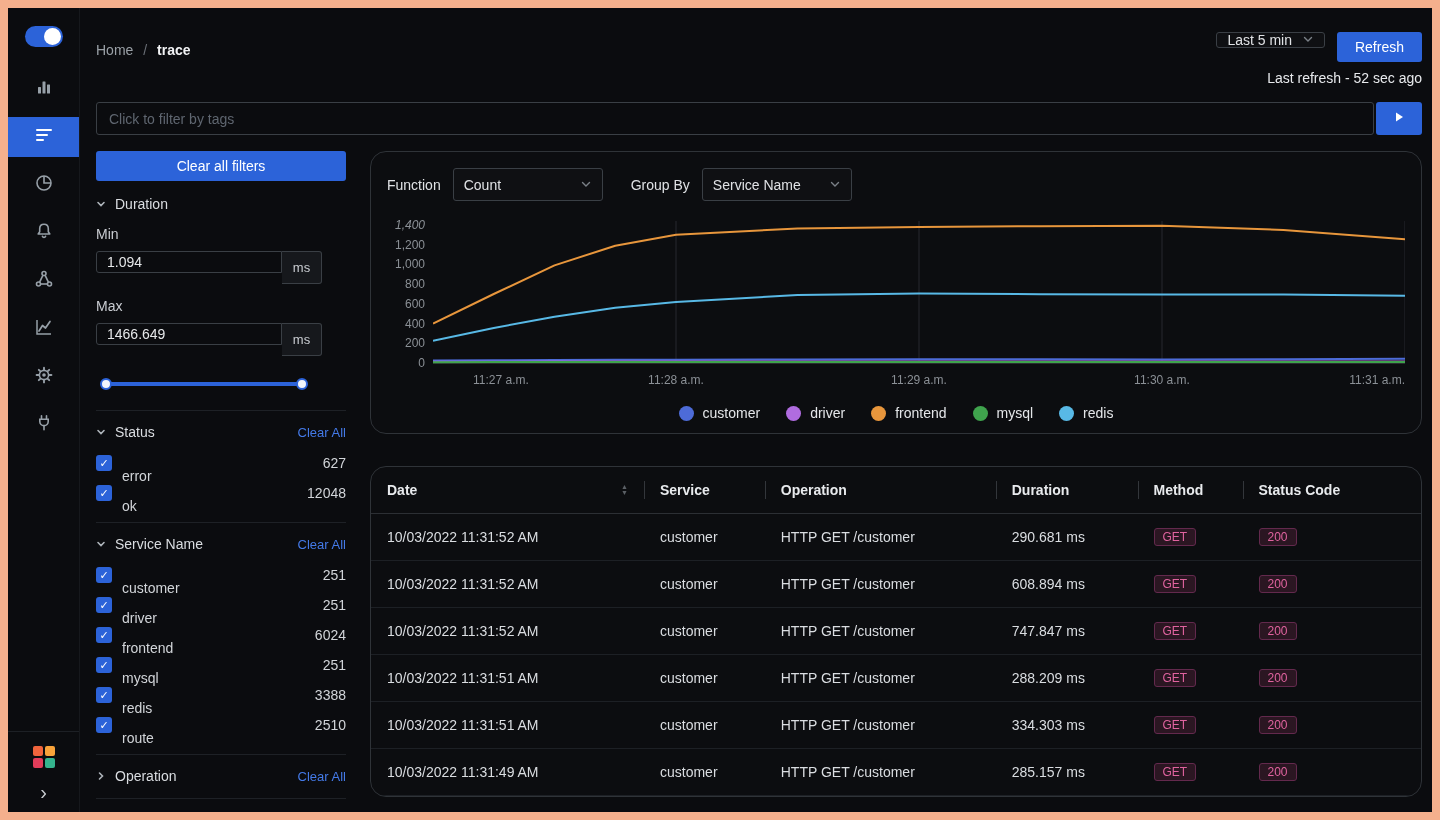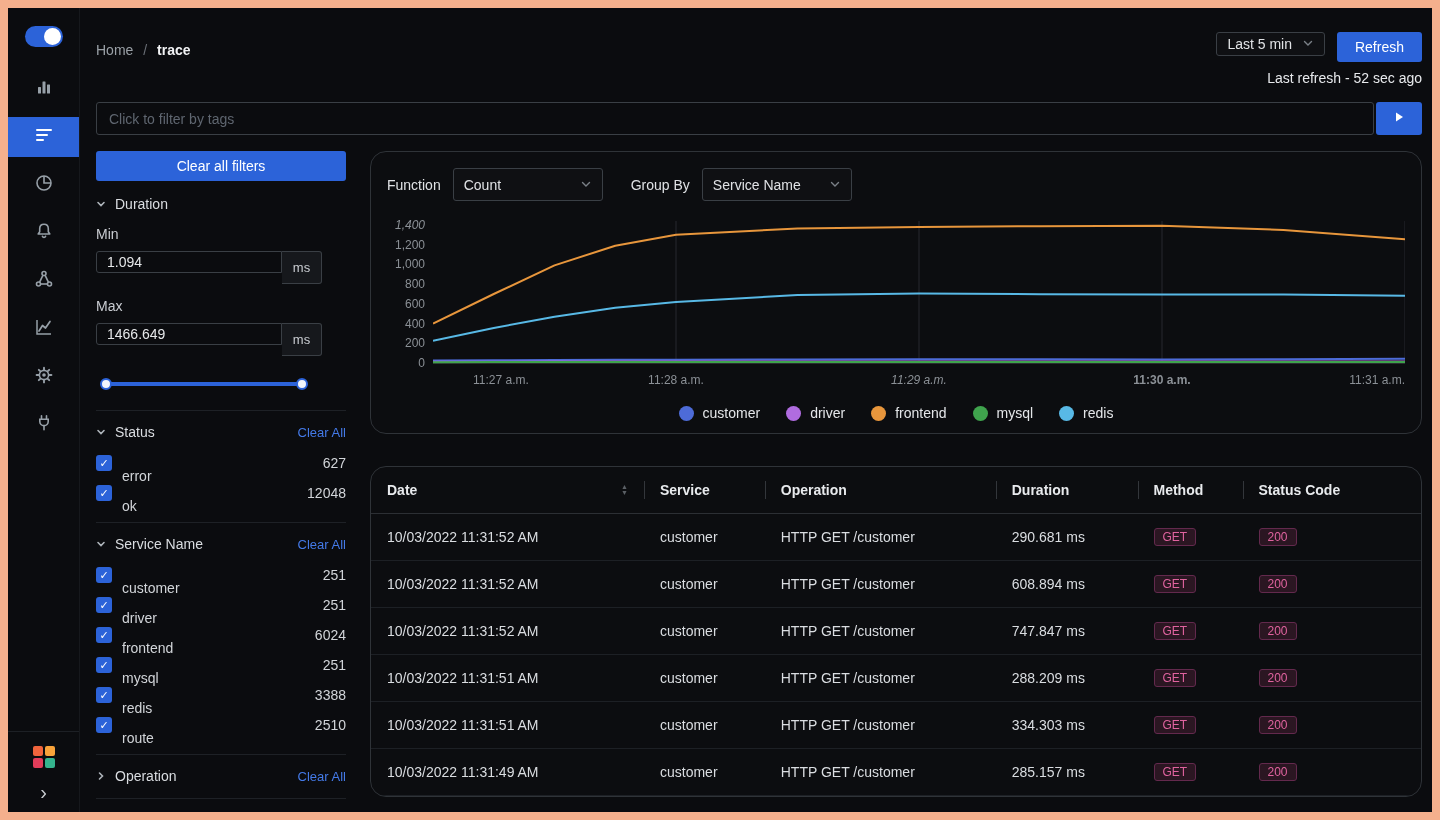--- a/index.html
+++ b/index.html
@@ -27,21 +27,21 @@
 
   
   .content { flex:1; display:flex; flex-direction:column; padding:0 10px 8px 16px; overflow:hidden; }
   .topbar { display:flex; justify-content:space-between; padding-top:24px; }
   .breadcrumb { font-size:14px; margin-top:10px; }
   .breadcrumb .home { color:#9aa0a6; cursor:pointer; }
   .breadcrumb .sep { color:#6a6f76; margin:0 6px; }
   .breadcrumb .current { color:#f1f2f4; font-weight:600; }
   .top-right { display:flex; flex-direction:column; align-items:flex-end; gap:8px; }
   .controls-row { display:flex; gap:12px; }
-  .select { height:24px; border:1px solid #3a3f45; border-radius:3px; display:flex; align-items:center;
+  .select { height:16px; border:1px solid #3a3f45; border-radius:3px; display:flex; align-items:center;
     gap:10px; padding:0 10px; color:#e0e2e5; font-size:14px; cursor:pointer; background:#0f1013; }
   .btn { border:none; border-radius:3px; cursor:pointer; font-size:14px;
     font-family:"Liberation Sans","DejaVu Sans",sans-serif; }
   .btn.primary { background:#2c63d9; color:#fff; }
   .refresh-btn { height:30px; padding:0 18px; }
   .last-refresh { color:#e8eaed; font-size:14px; }
 
   .filter-row { display:flex; gap:2px; margin-top:16px; }
   .filter-row input { flex:1; height:33px; background:#0b0c0f; border:1px solid #3a3f45; border-radius:3px;
     color:#dfe1e4; font-size:14px; padding:0 12px; outline:none; }
@@ -414,22 +414,22 @@
                   <polyline points="0,144.81714285714287 62.5,144.71857142857144 125,144.62 187.5,144.62 250,144.52142857142857 375,144.52142857142857 500,144.42285714285714 625,144.42285714285714 750,144.52142857142857 875,144.52142857142857 1000,144.42285714285714" fill="none" stroke="#b06ce0" stroke-width="2" stroke-linejoin="round" vector-effect="non-scaling-stroke"></polyline>
                   <polyline points="0,106.57142857142858 62.5,77 125,48.41428571428571 187.5,28.700000000000003 250,17.85714285714286 375,11.450000000000017 500,9.97142857142856 625,9.18285714285713 750,8.78857142857143 875,12.928571428571416 1000,22.292857142857144" fill="none" stroke="#e8963c" stroke-width="2" stroke-linejoin="round" vector-effect="non-scaling-stroke"></polyline>
                   <polyline points="0,145.21142857142857 62.5,145.11285714285714 125,145.11285714285714 187.5,145.0142857142857 250,145.0142857142857 375,145.0142857142857 500,144.91571428571427 625,144.91571428571427 750,145.0142857142857 875,145.0142857142857 1000,144.91571428571427" fill="none" stroke="#3fa34d" stroke-width="2" stroke-linejoin="round" vector-effect="non-scaling-stroke"></polyline>
                   <polyline points="0,123.82142857142857 62.5,111.00714285714287 125,99.67142857142858 187.5,90.8 250,84.88571428571429 375,77.98571428571428 500,76.50714285714285 625,77.19714285714286 750,77.49285714285715 875,77.49285714285715 1000,78.77428571428571" fill="none" stroke="#58b9e6" stroke-width="2" stroke-linejoin="round" vector-effect="non-scaling-stroke"></polyline>
                 </svg>
               </div>
           </div>
           <div class="x-axis" id="x-axis">
               <span class="xtick first" style="left: 0%;">11:27 a.m.</span>
               <span class="xtick" style="left: 25%;">11:28 a.m.</span>
-              <span class="xtick" style="left: 50%; font-style: italic;">11:29 a.m.</span>
-              <span class="xtick" style="left: 75%; font-weight: bold;">11:30 a.m.</span>
+              <span class="xtick" style="left: 50%;">11:29 a.m.</span>
+              <span class="xtick" style="left: 75%;">11:30 a.m.</span>
               <span class="xtick last" style="left: 100%;">11:31 a.m.</span>
             </div>
           <div class="legend" id="legend">
               <div class="legend-item">
                 <span class="legend-dot" style="background: rgb(77, 107, 216);"></span>
                 <span class="legend-name">customer</span>
               </div>
               <div class="legend-item">
                 <span class="legend-dot" style="background: rgb(176, 108, 224);"></span>
                 <span class="legend-name">driver</span>

